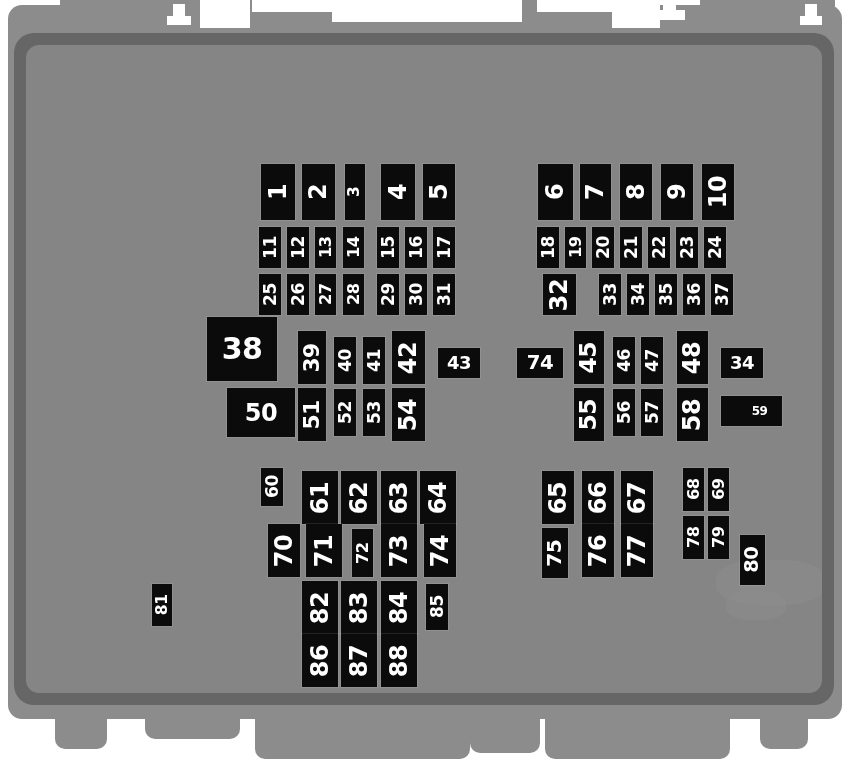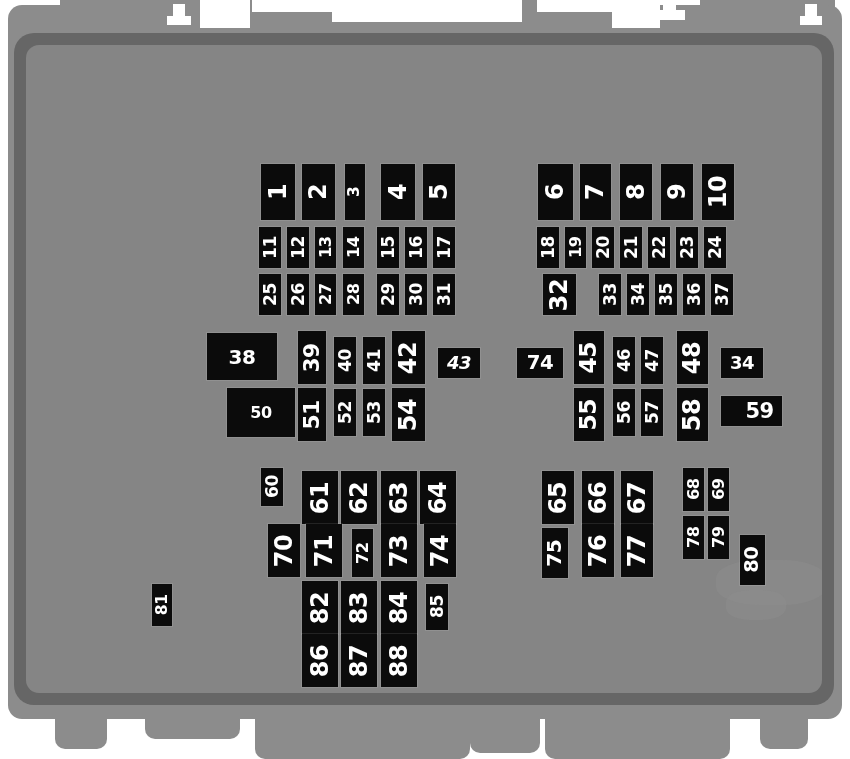--- a/index.html
+++ b/index.html
@@ -238,57 +238,57 @@
       </div>
       <div class="fuse rot" style="left: 629px; top: 229px; width: 22px; height: 41px; font-size: 17.16px;">
         <span>35</span>
       </div>
       <div class="fuse rot" style="left: 657px; top: 229px; width: 22px; height: 41px; font-size: 17.16px;">
         <span>36</span>
       </div>
       <div class="fuse rot" style="left: 685px; top: 229px; width: 22px; height: 41px; font-size: 17.16px;">
         <span>37</span>
       </div>
-      <div class="fuse" style="left: 181px; top: 288px; width: 70px; height: 47px; font-size: 20px;">
+      <div class="fuse" style="left: 181px; top: 272px; width: 70px; height: 64px; font-size: 30px;">
         <span>38</span>
       </div>
       <div class="fuse rot" style="left: 272px; top: 286px; width: 28px; height: 53px; font-size: 21.84px;">
         <span>39</span>
       </div>
       <div class="fuse rot" style="left: 308px; top: 292px; width: 22px; height: 47px; font-size: 17.16px;">
         <span>40</span>
       </div>
       <div class="fuse rot" style="left: 337px; top: 292px; width: 22px; height: 47px; font-size: 17.16px;">
         <span>41</span>
       </div>
       <div class="fuse rot" style="left: 366px; top: 286px; width: 33px; height: 53px; font-size: 24px;">
         <span>42</span>
       </div>
-      <div class="fuse" style="left: 412px; top: 303px; width: 42px; height: 30px; font-size: 18.018px; font-style: italic;">
+      <div class="fuse" style="left: 412px; top: 303px; width: 42px; height: 30px; font-size: 18.018px;">
         <span>43</span>
       </div>
       <div class="fuse" style="left: 491px; top: 303px; width: 46px; height: 30px; font-size: 19.734px;">
         <span>74</span>
       </div>
       <div class="fuse rot" style="left: 548px; top: 286px; width: 30px; height: 53px; font-size: 23.4px;">
         <span>45</span>
       </div>
       <div class="fuse rot" style="left: 587px; top: 292px; width: 22px; height: 47px; font-size: 17.16px;">
         <span>46</span>
       </div>
       <div class="fuse rot" style="left: 615px; top: 292px; width: 22px; height: 47px; font-size: 17.16px;">
         <span>47</span>
       </div>
       <div class="fuse rot" style="left: 651px; top: 286px; width: 31px; height: 53px; font-size: 24px;">
         <span>48</span>
       </div>
       <div class="fuse" style="left: 695px; top: 303px; width: 42px; height: 30px; font-size: 18.018px;">
         <span>34</span>
       </div>
-      <div class="fuse" style="left: 201px; top: 343px; width: 68px; height: 49px; font-size: 16px;">
+      <div class="fuse" style="left: 201px; top: 343px; width: 68px; height: 49px; font-size: 24px;">
         <span>50</span>
       </div>
       <div class="fuse rot" style="left: 272px; top: 343px; width: 28px; height: 53px; font-size: 21.84px;">
         <span>51</span>
       </div>
       <div class="fuse rot" style="left: 308px; top: 344px; width: 22px; height: 47px; font-size: 17.16px;">
         <span>52</span>
       </div>
       <div class="fuse rot" style="left: 337px; top: 344px; width: 22px; height: 47px; font-size: 17.16px;">
         <span>53</span>
@@ -301,21 +301,21 @@
       </div>
       <div class="fuse rot" style="left: 587px; top: 344px; width: 22px; height: 47px; font-size: 17.16px;">
         <span>56</span>
       </div>
       <div class="fuse rot" style="left: 615px; top: 344px; width: 22px; height: 47px; font-size: 17.16px;">
         <span>57</span>
       </div>
       <div class="fuse rot" style="left: 651px; top: 343px; width: 31px; height: 53px; font-size: 24px;">
         <span>58</span>
       </div>
-      <div class="fuse" style="left: 695px; top: 351px; width: 61px; height: 30px; font-size: 21px; padding-left: 16px;">
+      <div class="fuse" style="left: 695px; top: 351px; width: 61px; height: 30px; font-size: 12px; padding-left: 16px;">
         <span>59</span>
       </div>
       <div class="fuse rot" style="left: 235px; top: 423px; width: 22px; height: 38px; font-size: 17.16px;">
         <span>60</span>
       </div>
       <div class="fuse rot" style="left: 276px; top: 426px; width: 36px; height: 53px; font-size: 24px;">
         <span>61</span>
       </div>
       <div class="fuse rot" style="left: 315px; top: 426px; width: 36px; height: 53px; font-size: 24px;">
         <span>62</span>

